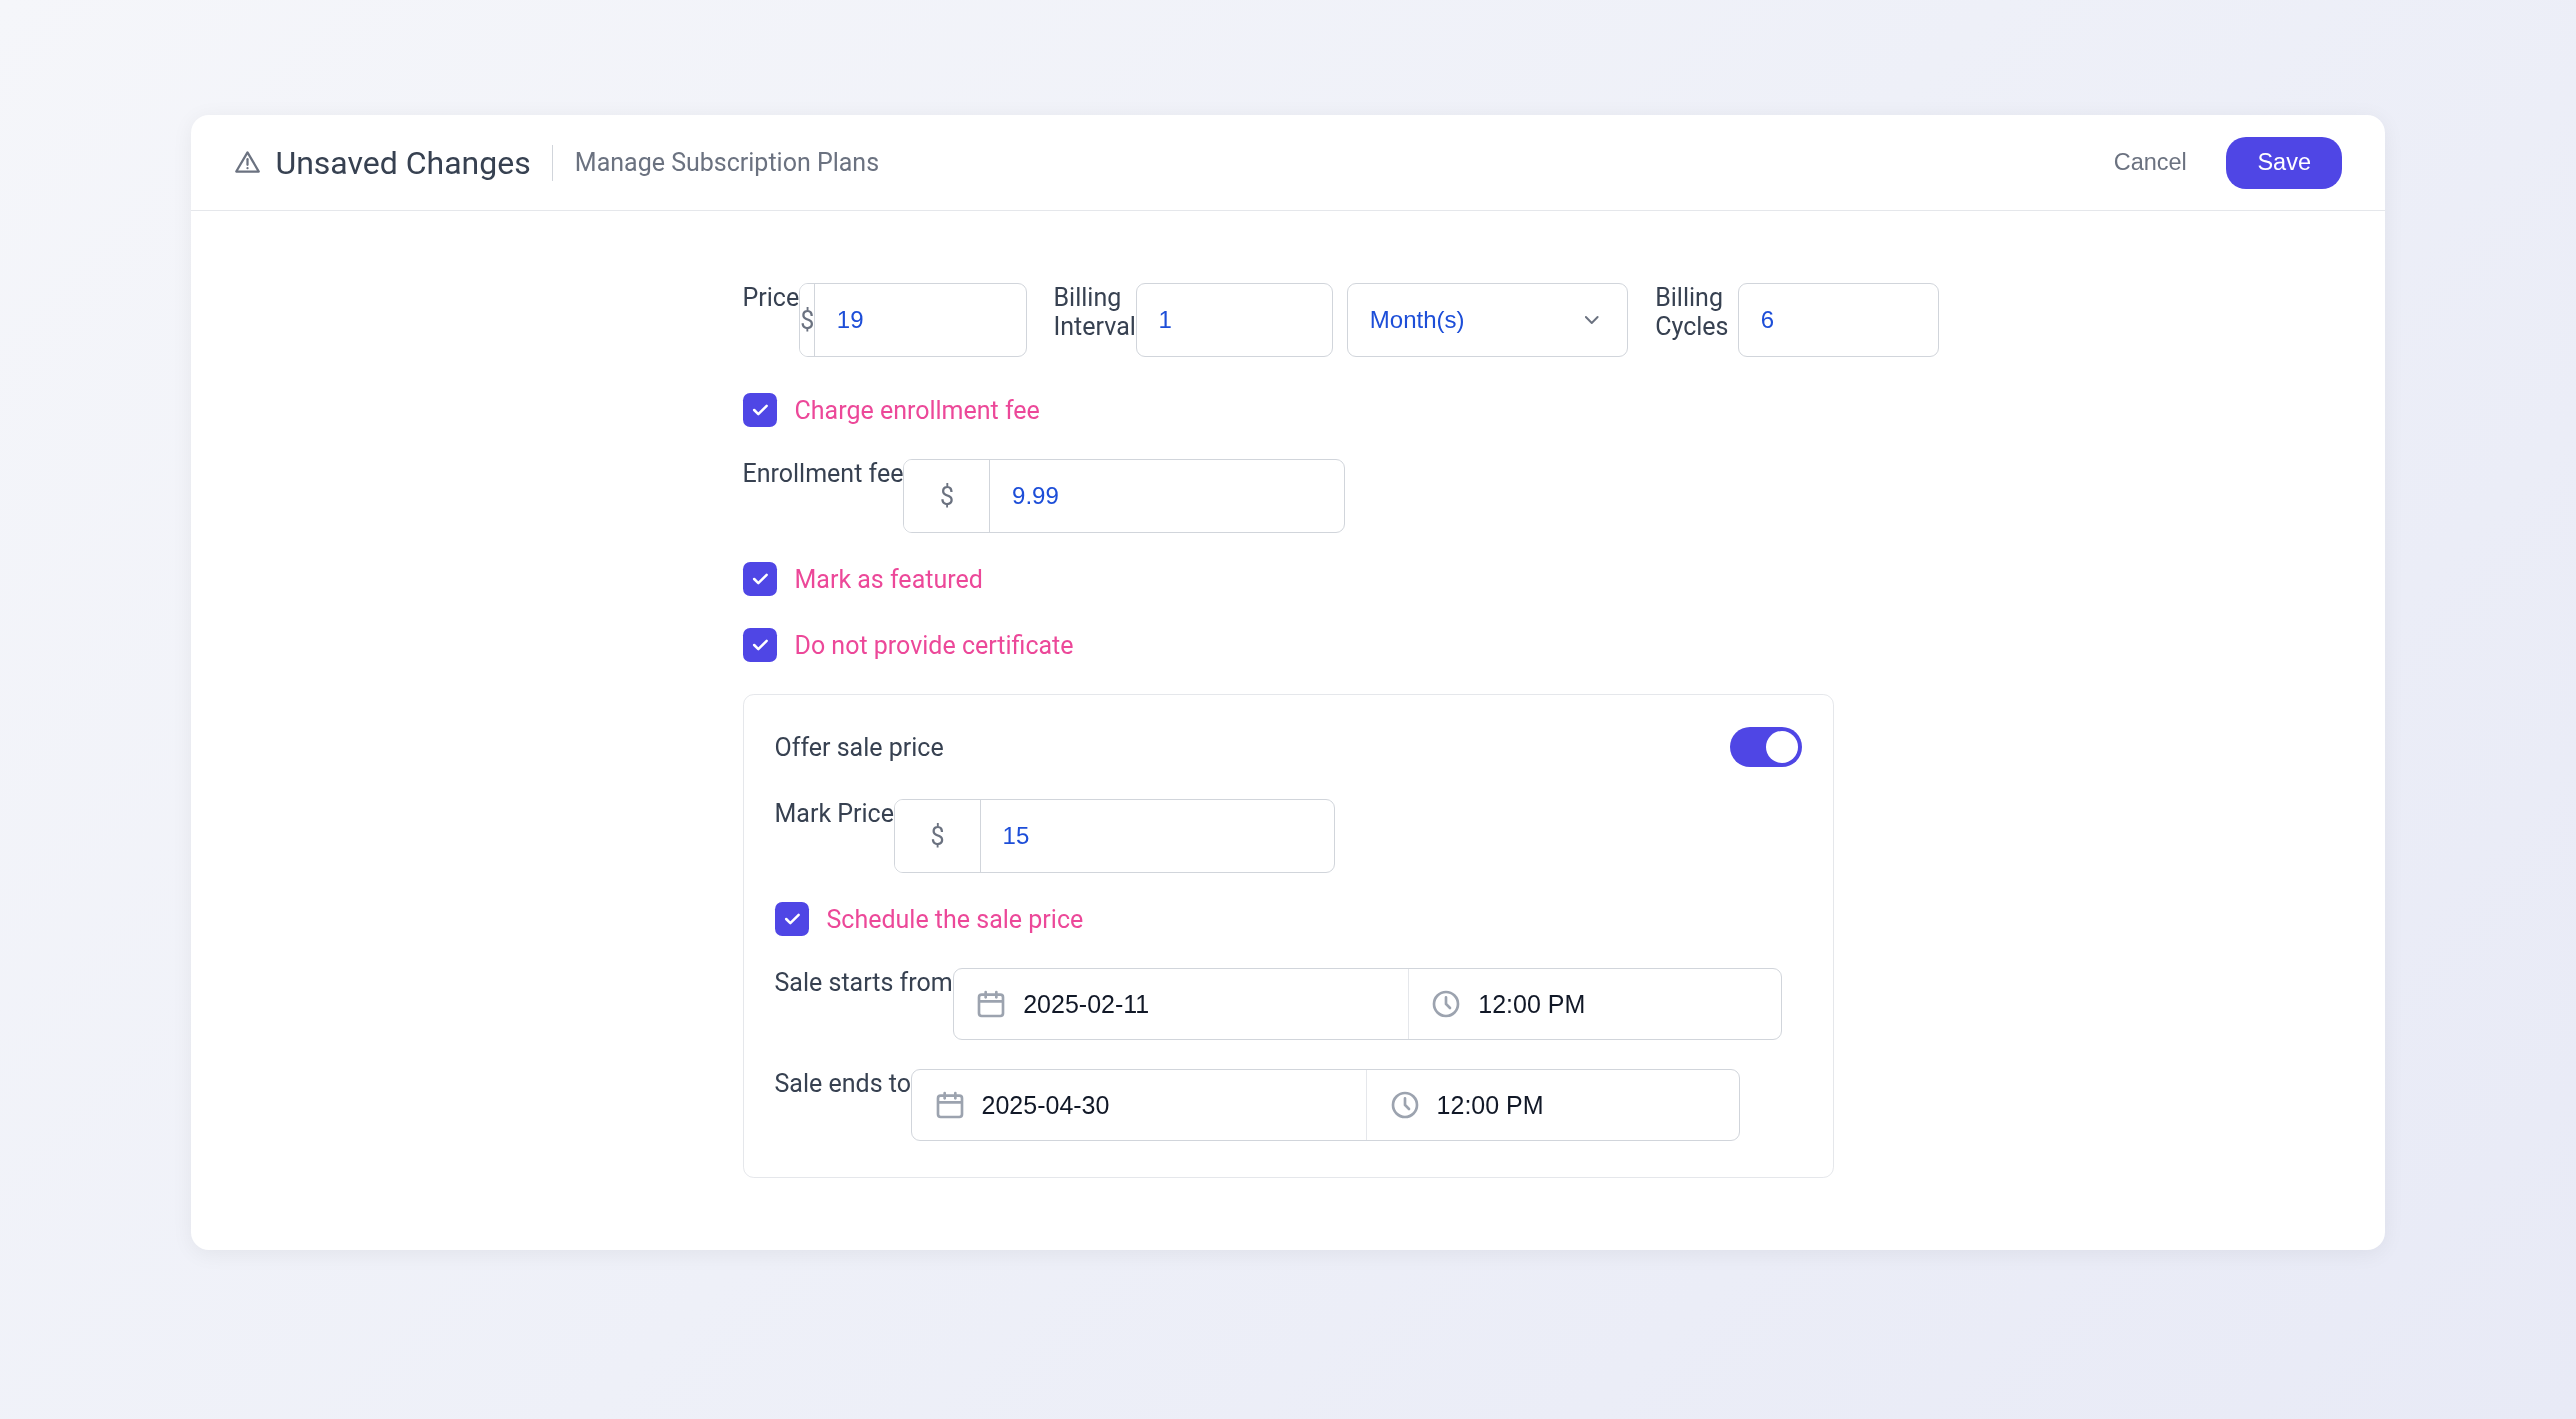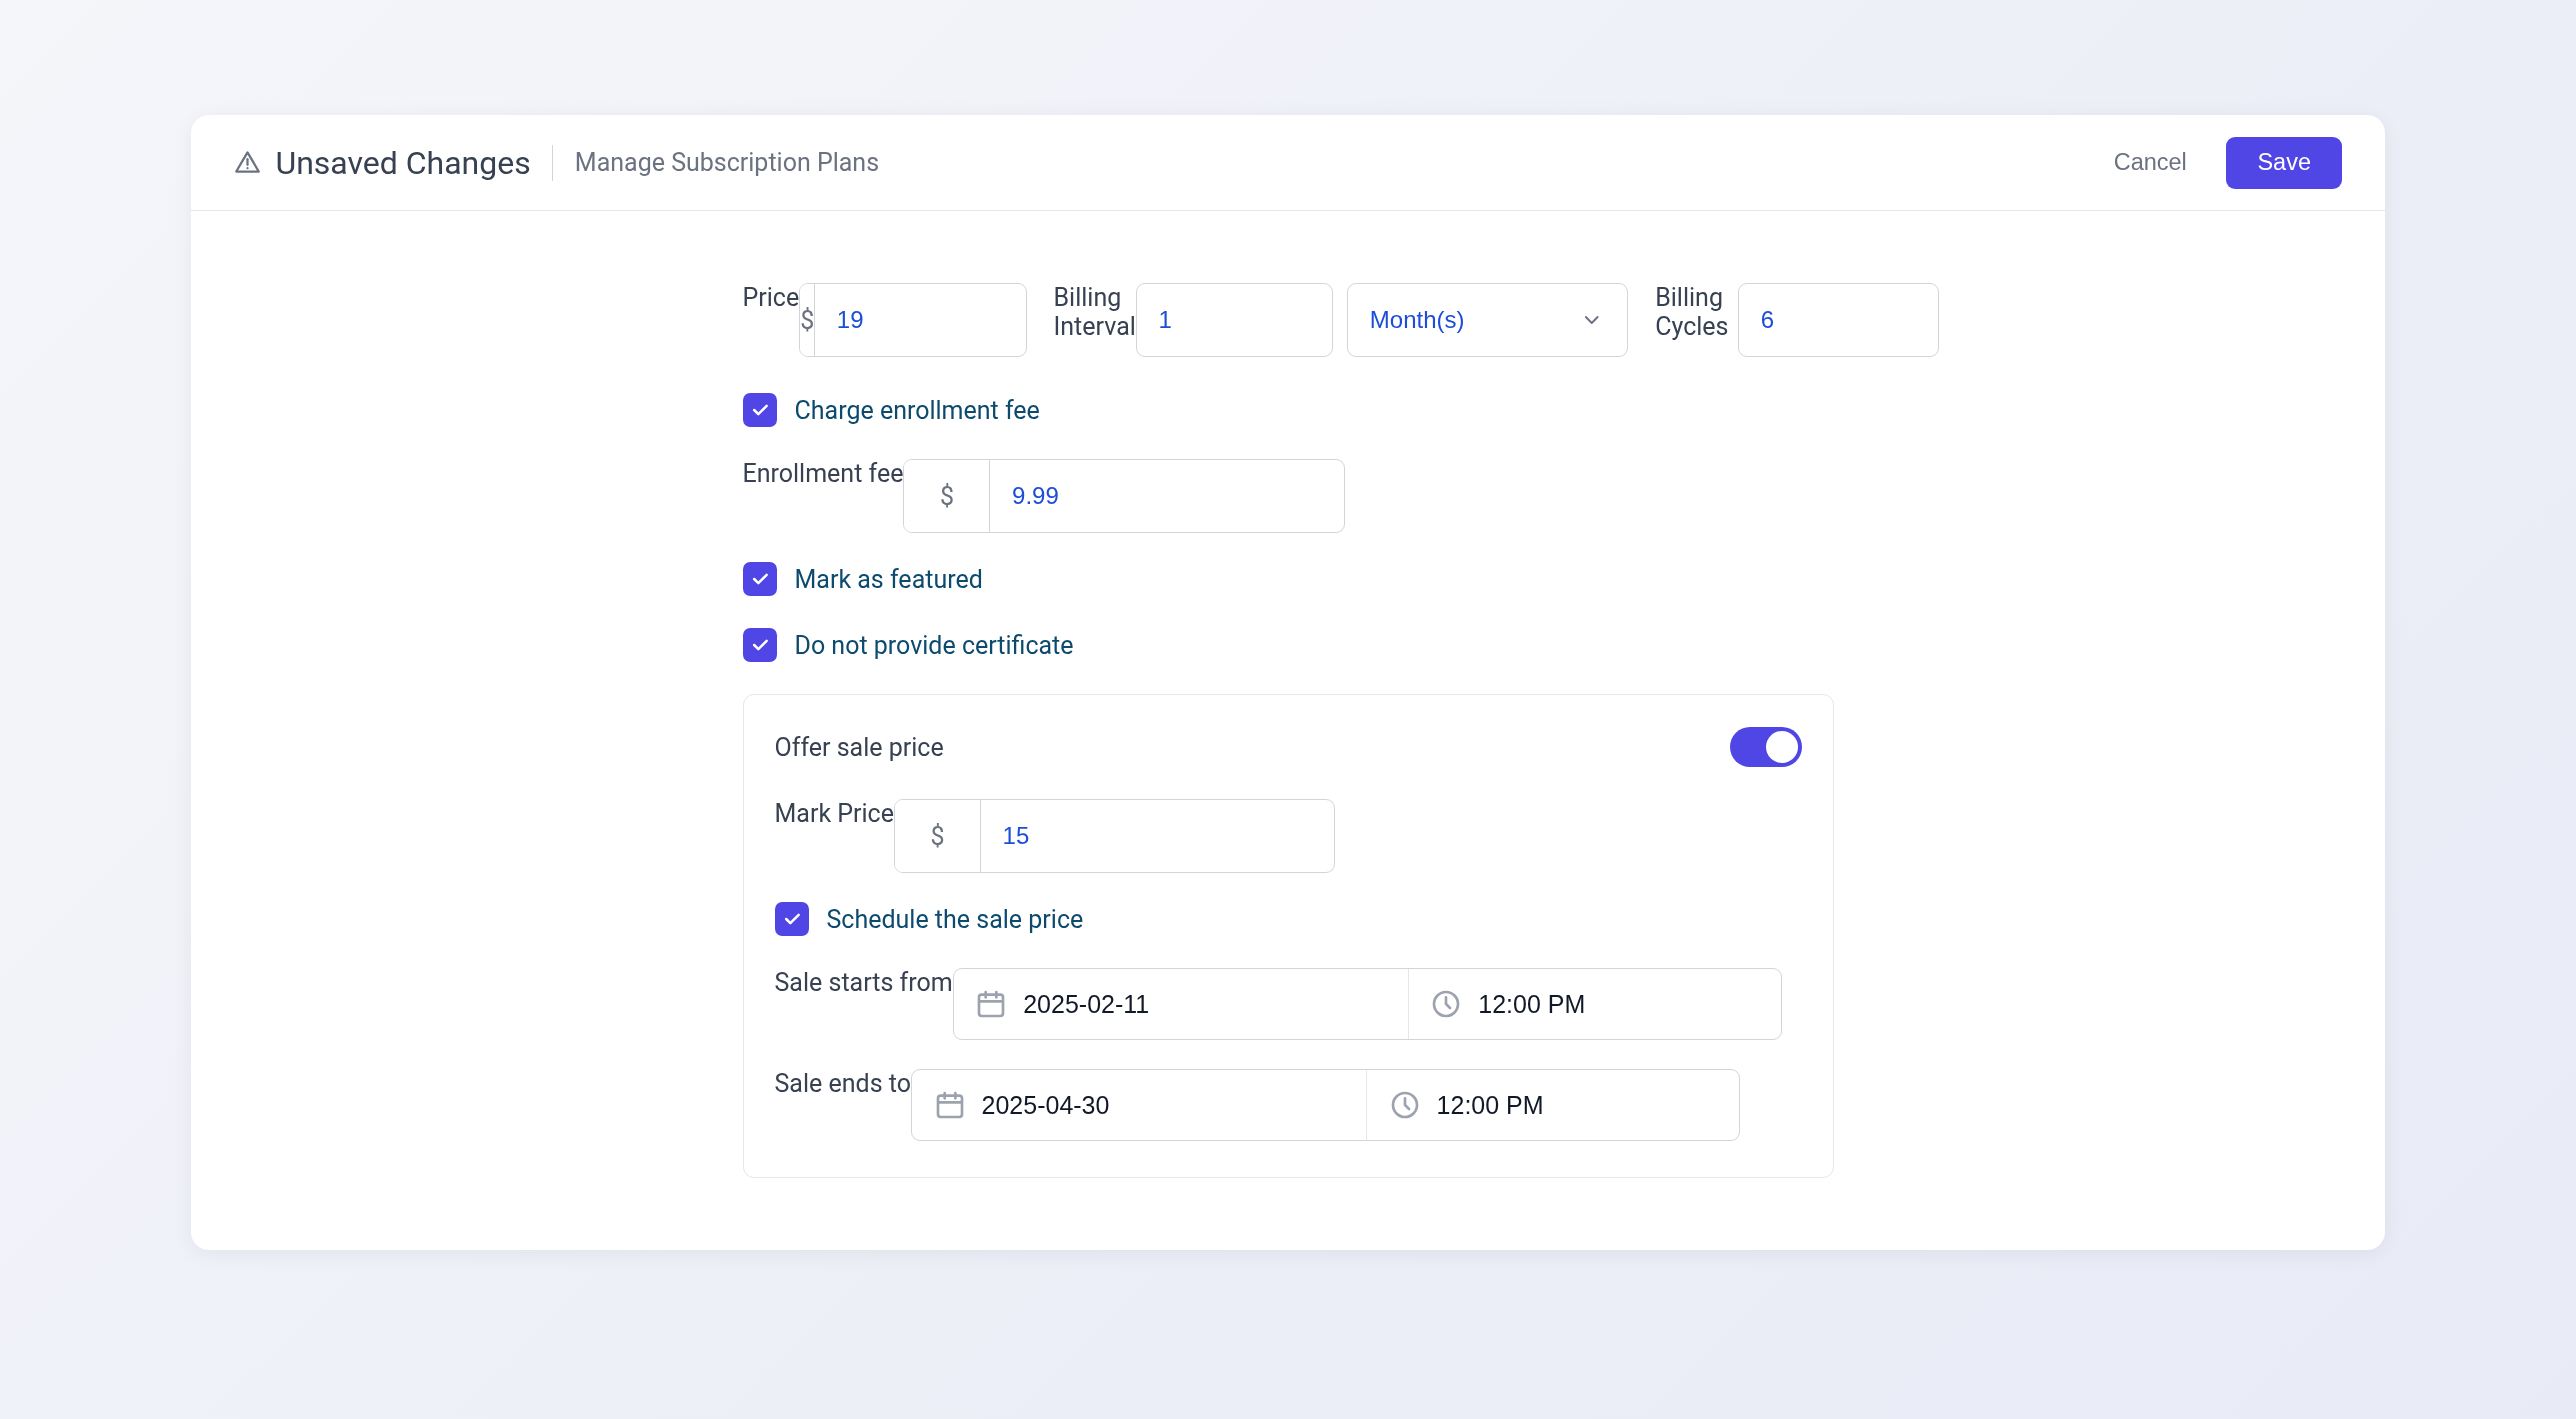--- a/index.html
+++ b/index.html
@@ -59,21 +59,21 @@
       cursor: pointer;
       padding: 12.6px 18px;
     }
     .save-btn {
       background: #4f46e5;
       border: none;
       color: #fff;
       font-size: 23.5px;
       font-weight: 500;
       padding: 12.6px 31px;
-      border-radius: 9px;
+      border-radius: 20px;
       cursor: pointer;
     }
     .body {
       padding: 36px 0 72px 0;
     }
     .form-col {
       margin: 0 auto;
       width: 1091px;
       padding-top: 36px;
     }
@@ -141,21 +141,21 @@
       width: 34px;
       height: 34px;
       border-radius: 7.2px;
       background: #4f46e5;
       display: flex;
       align-items: center;
       justify-content: center;
       flex: 0 0 auto;
       cursor: pointer;
     }
-    .check-label { font-size: 25px; color: #0c4a6e; }
+    .check-label { font-size: 25px; color: #ec4899; }
 
     .sale-panel {
       border: 0.9px solid #e5e7eb;
       border-radius: 10.8px;
       padding: 32px 31px 36px 31px;
       margin-top: 26px;
     }
     .sale-header {
       display: flex;
       align-items: center;

